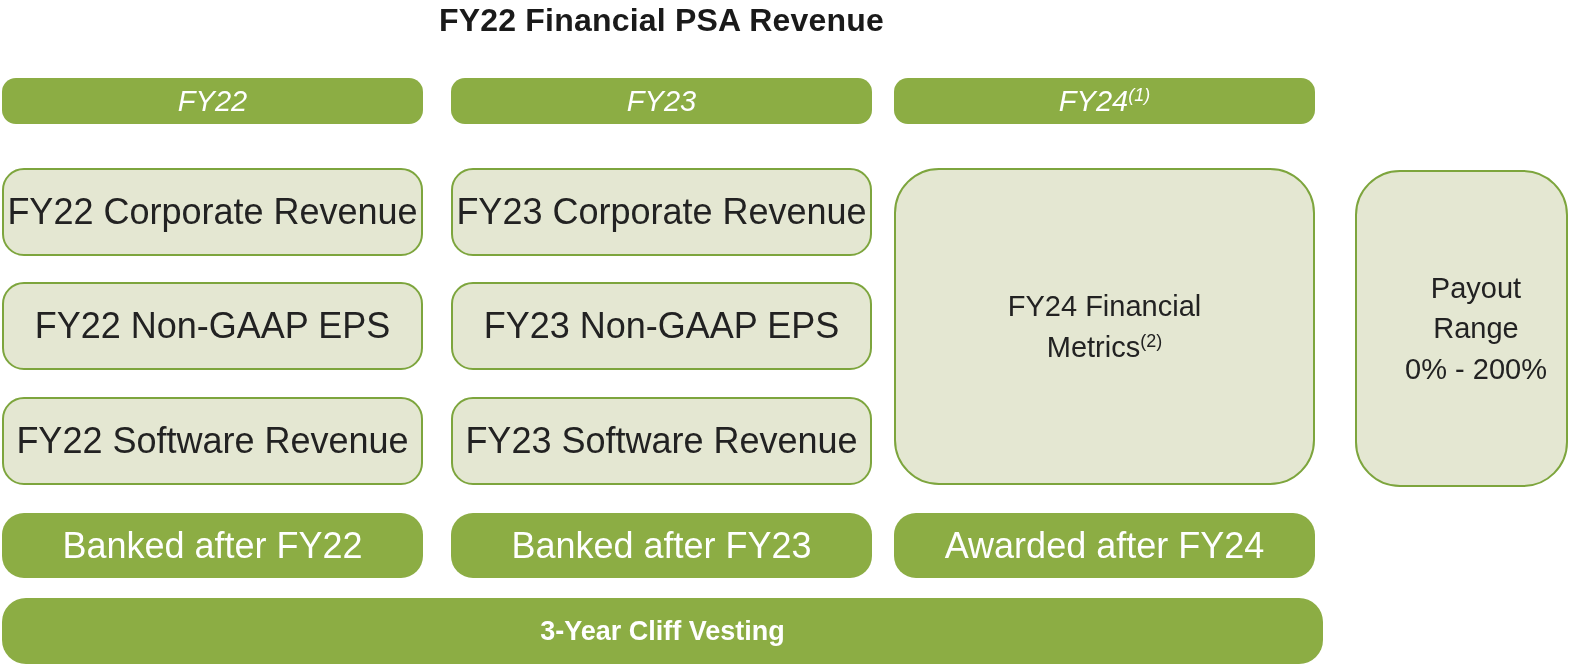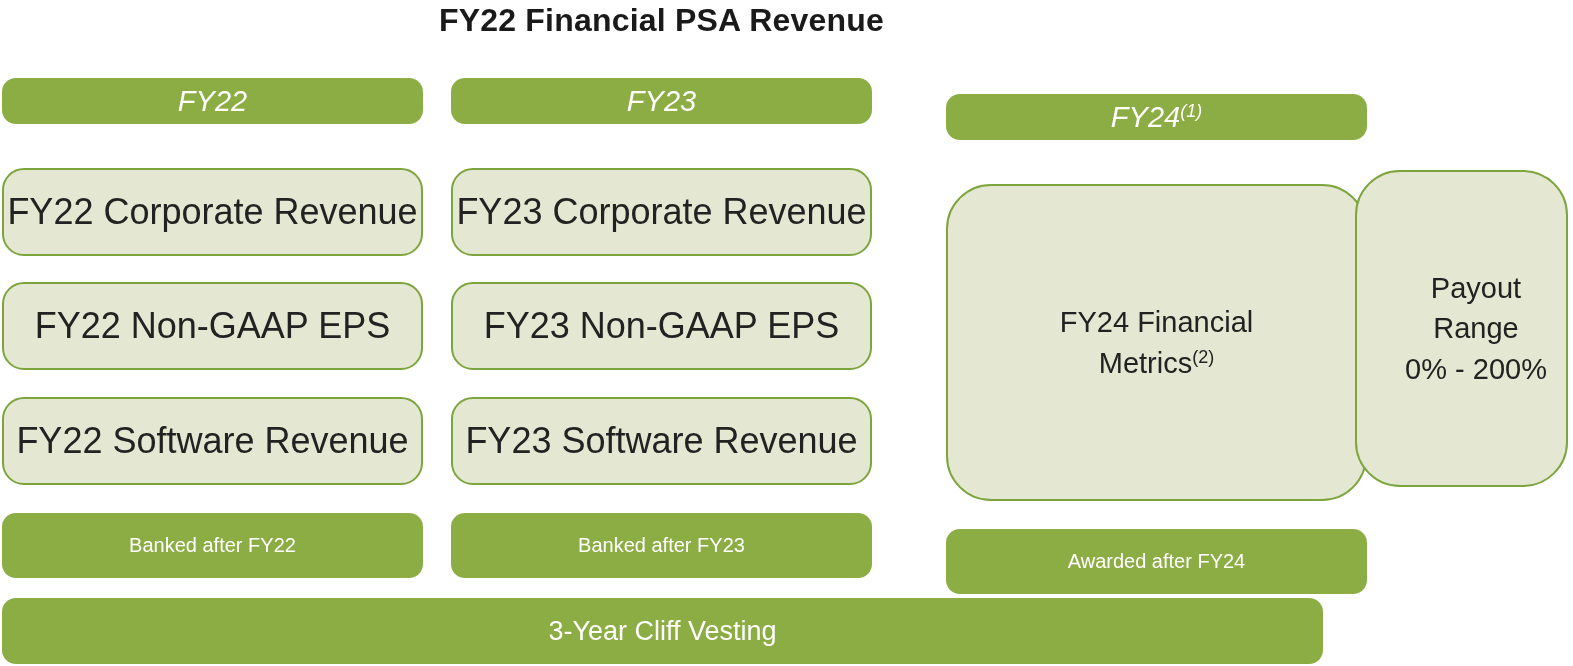--- a/index.html
+++ b/index.html
@@ -46,34 +46,35 @@
     background:var(--light-fill);
     border:2.5px solid var(--border-green);
     border-radius:45px;
     color:var(--text-dark);
     font-size:29px;
     line-height:1.38;
   }
   .footerbar{
     background:var(--green);
     color:var(--text-light);
-    border-radius:14px;
-    font-size:20px;
+    border-radius:22px;
+    font-size:36px;
     text-align:right;
   }
   .vestbar{
     background:var(--green);
     color:var(--text-light);
-    border-radius:14px;
+    border-radius:24px;
     font-size:27px;
+    font-weight:bold;
   }
   
   .c1{left:2px;width:421px;}
   .c2{left:451px;width:421px;}
-  .c3{left:946px;width:421px;margin-top:16px;}
+  .c3{left:894px;width:421px;}
   .c4{left:1355px;width:213px;padding-left:29px;}
   
   .rh{top:78px;height:46px;font-style:italic;}
   .r1{top:168px;height:88px;}
   .r2{top:282px;height:88px;}
   .r3{top:397px;height:88px;}
   .rbig{top:168px;height:317px;}
   .rpay{top:170px;height:317px;}
   .rf{top:513px;height:65px;}
   .rv{top:598px;height:66px;left:2px;width:1321px;}

